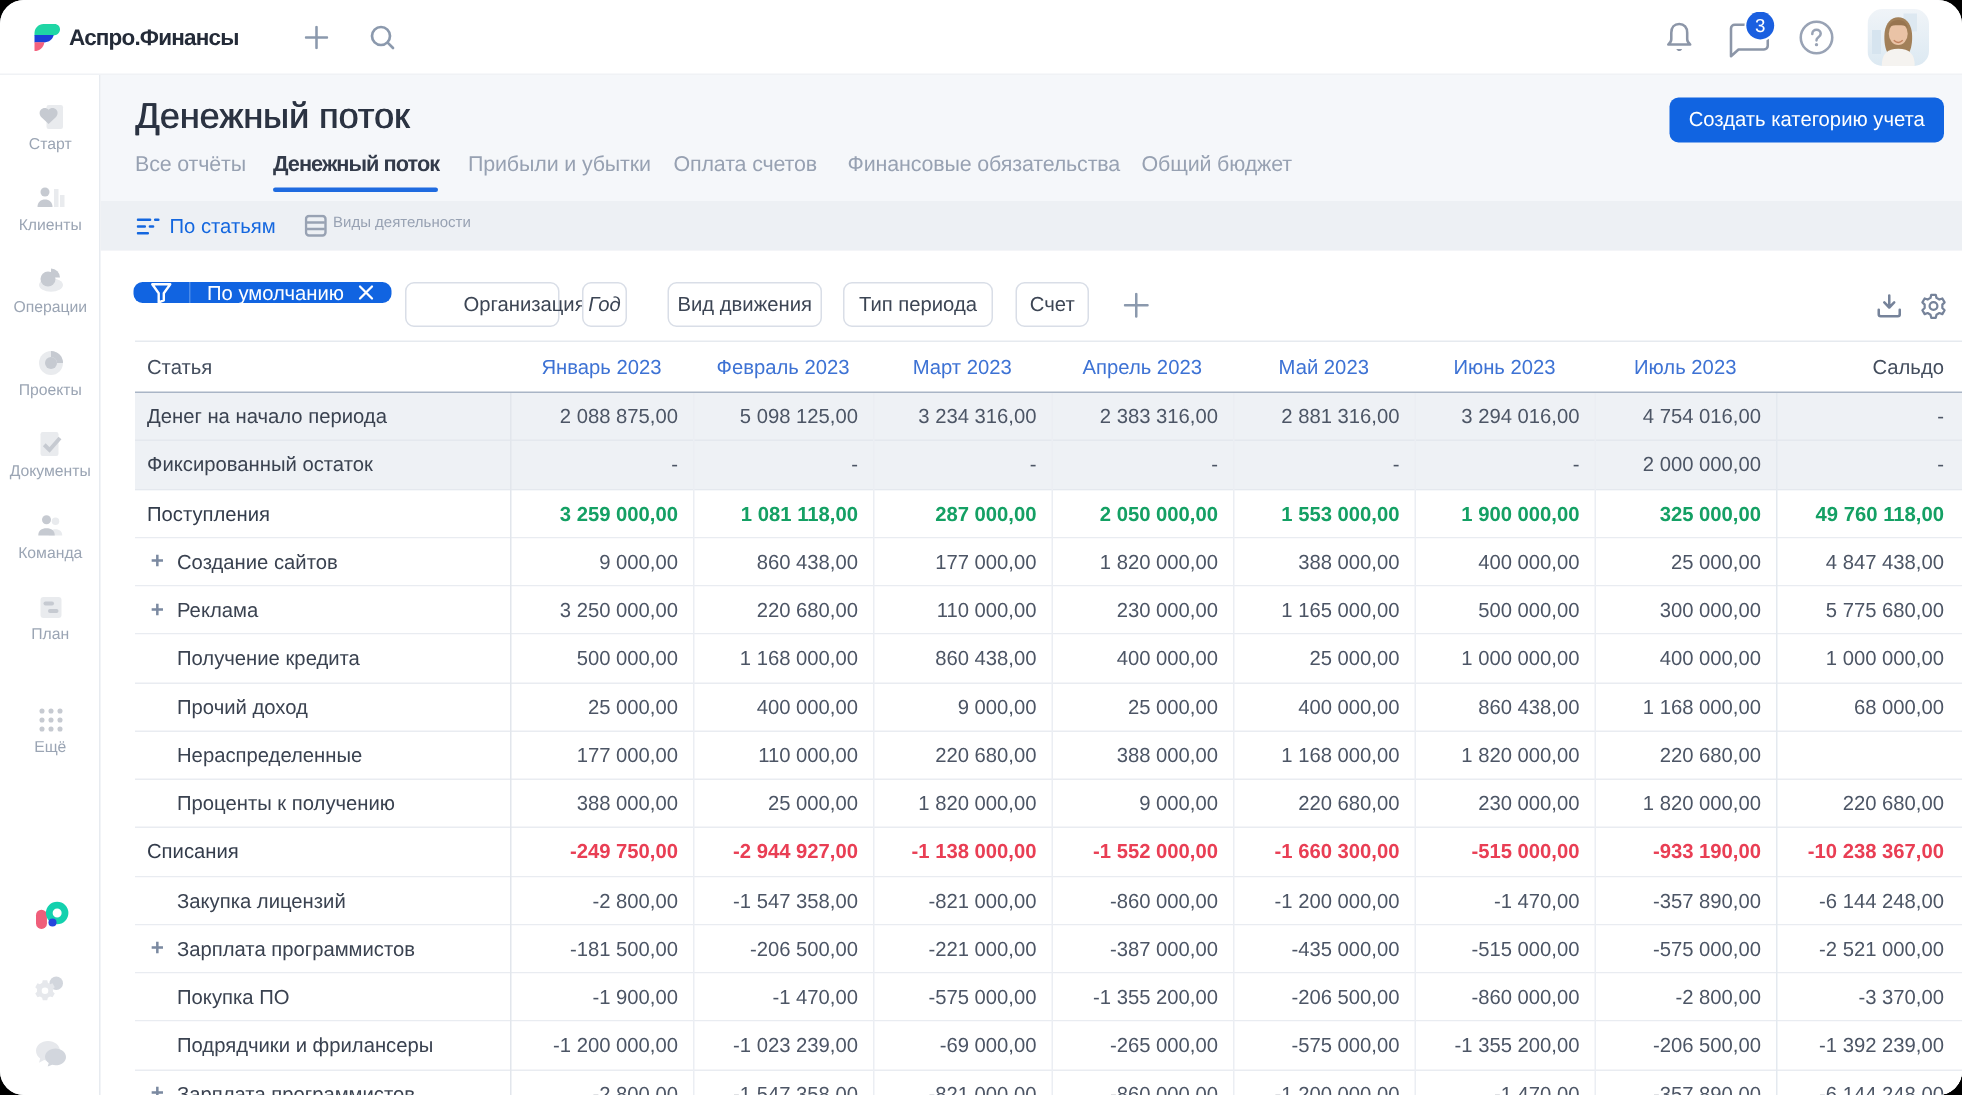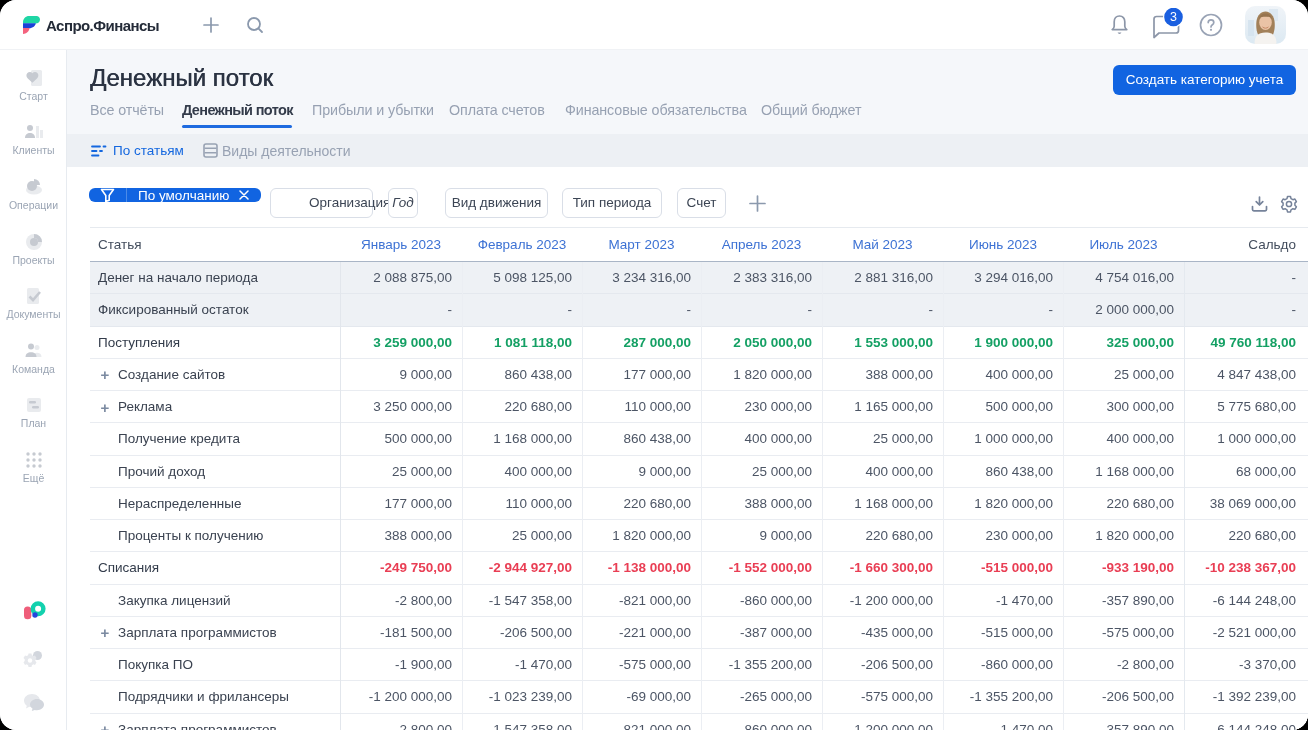--- a/index.html
+++ b/index.html
@@ -21,21 +21,21 @@
 .title { position:absolute; left:90px; top:64px; font-size:24px; font-weight:400; color:#2b3342; text-shadow:0.5px 0 0 #2b3342; letter-spacing:0px; }
 .createbtn { position:absolute; left:1113px; top:65px; width:183px; height:30px; background:#1164e1; border-radius:6px; color:#fff; font-size:13.5px; text-align:center; line-height:30px; }
 .tab { position:absolute; top:0; }
 .tabact { color:#333b4a; font-weight:700; letter-spacing:-0.65px; }
 .underline { position:absolute; left:182px; top:125px; width:110px; height:3px; background:#1f6be0; border-radius:2px; }
 
 
 .panel { position:absolute; left:67px; top:167px; width:1241px; height:563px; background:#fff; }
 .secbar { position:absolute; left:67px; top:134px; width:1241px; height:33px; background:#edf0f4; }
 .sec1 { position:absolute; left:46px; top:9px; color:#1467df; font-size:13.5px; font-weight:400; }
-.sec2 { position:absolute; left:155px; top:9px; color:#98a2b3; font-size:14px; }
+.sec2 { position:absolute; left:155px; top:9px; color:#98a2b3; font-size:10px; }
 
 
 .chip { position:absolute; left:89px; top:188px; height:14px; background:#1164e1; border-radius:6px; color:#fff; font-size:13.5px; display:flex; align-items:center; }
 .chipdiv { width:1px; height:30px; background:rgba(255,255,255,0.25); }
 .fbtn { position:absolute; top:188px; height:30px; background:#fff; border:1px solid #d9dee7; border-radius:6px; color:#3c4554; font-size:13.5px; text-align:center; }
 
 
 .tbl { position:absolute; left:90px; top:227px; width:1218px; height:503px; background:#fff; border-top:1px solid #e6eaef; }
 .hrow { position:relative; display:flex; height:34px; border-bottom:1px solid #a9b5c6; align-items:center; }
 .row { position:relative; display:flex; height:32.25px; border-bottom:1px solid #e9ecf1; align-items:center; background:#fff; }
@@ -119,21 +119,21 @@
       <span class="lab">Команда</span>
     </div>
   <div class="sitem" style="top:395px;">
       <svg width="20" height="20" viewBox="0 0 20 20">
         <rect x="3" y="3" width="14" height="14" rx="2" fill="#e9ebee"></rect>
         <rect x="5" y="6" width="7" height="2.6" rx="1.3" fill="#c6cad1"></rect>
         <rect x="8" y="11" width="7" height="2.6" rx="1.3" fill="#c6cad1"></rect>
       </svg>
       <span class="lab">План</span>
     </div>
-  <div class="sitem" style="top:450px;">
+  <div class="sitem" style="top:470px;">
       <svg width="20" height="20" viewBox="0 0 20 20">
         <g fill="#c6cad1">
           <circle cx="4" cy="4" r="1.7"></circle>
           <circle cx="10" cy="4" r="1.7"></circle>
           <circle cx="16" cy="4" r="1.7"></circle>
           <circle cx="4" cy="10" r="1.7"></circle>
           <circle cx="10" cy="10" r="1.7"></circle>
           <circle cx="16" cy="10" r="1.7"></circle>
           <circle cx="4" cy="16" r="1.7"></circle>
           <circle cx="10" cy="16" r="1.7"></circle>
@@ -377,21 +377,20 @@
         <div class="c c0">
           <span class="lbl ind">Нераспределенные</span>
         </div>
         <div class="c c1 ">177 000,00</div>
         <div class="c c2 ">110 000,00</div>
         <div class="c c3 ">220 680,00</div>
         <div class="c c4 ">388 000,00</div>
         <div class="c c5 ">1 168 000,00</div>
         <div class="c c6 ">1 820 000,00</div>
         <div class="c c7 ">220 680,00</div>
-        <div class="c c8 ">38 069 000,00</div>
       </div>
 <div class="row">
         <div class="c c0">
           <span class="lbl ind">Проценты к получению</span>
         </div>
         <div class="c c1 ">388 000,00</div>
         <div class="c c2 ">25 000,00</div>
         <div class="c c3 ">1 820 000,00</div>
         <div class="c c4 ">9 000,00</div>
         <div class="c c5 ">220 680,00</div>

